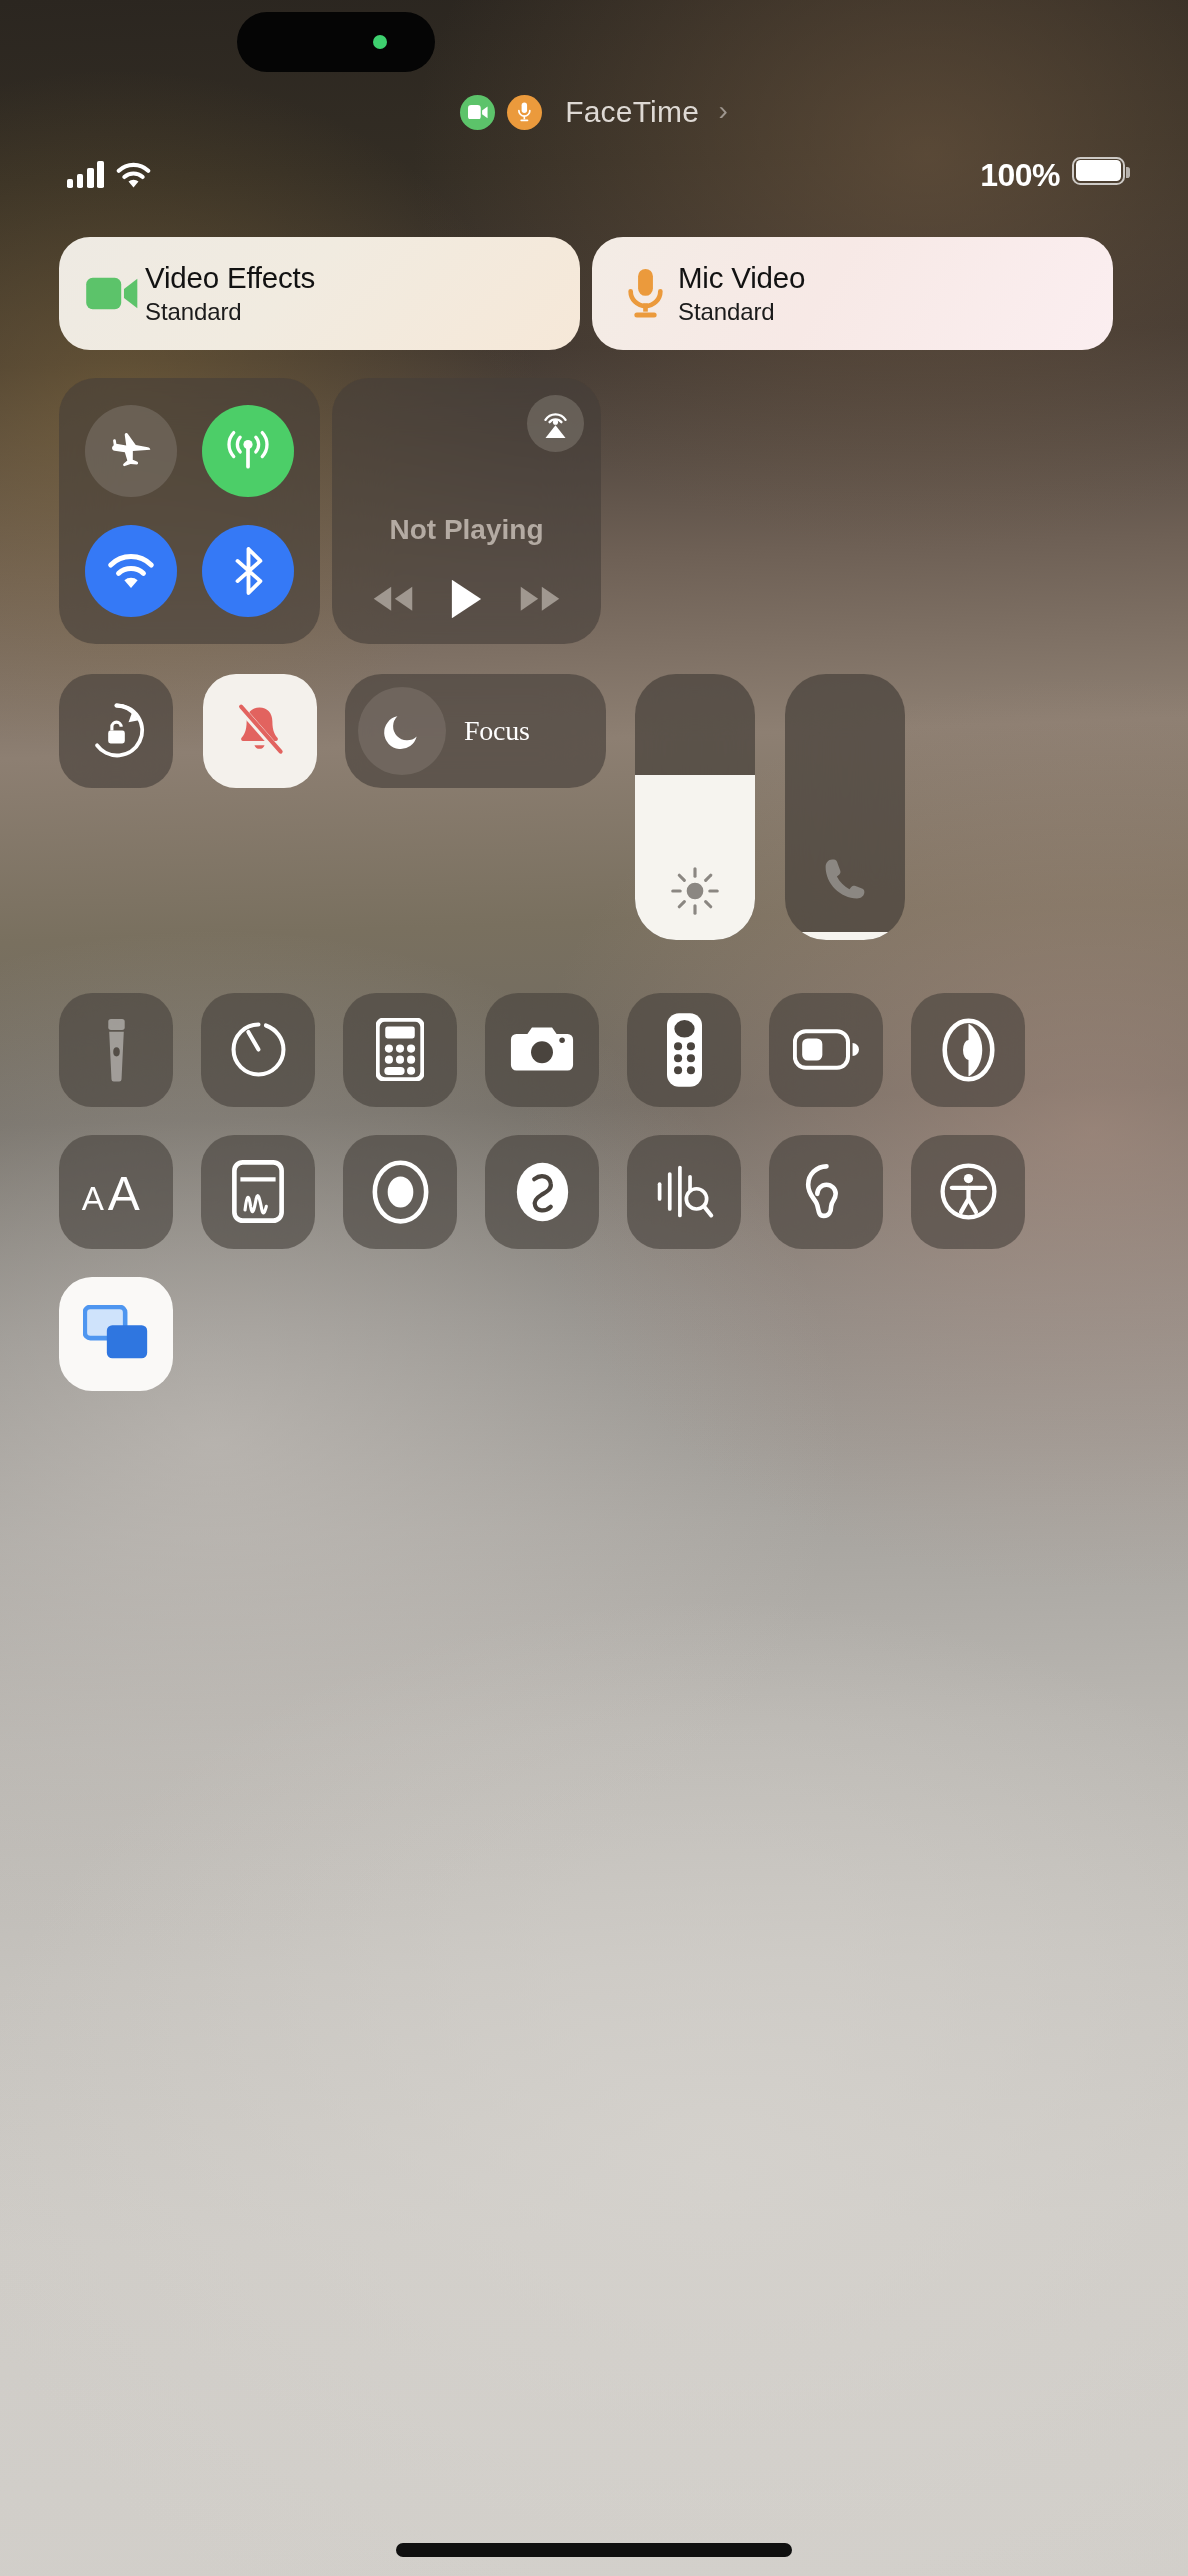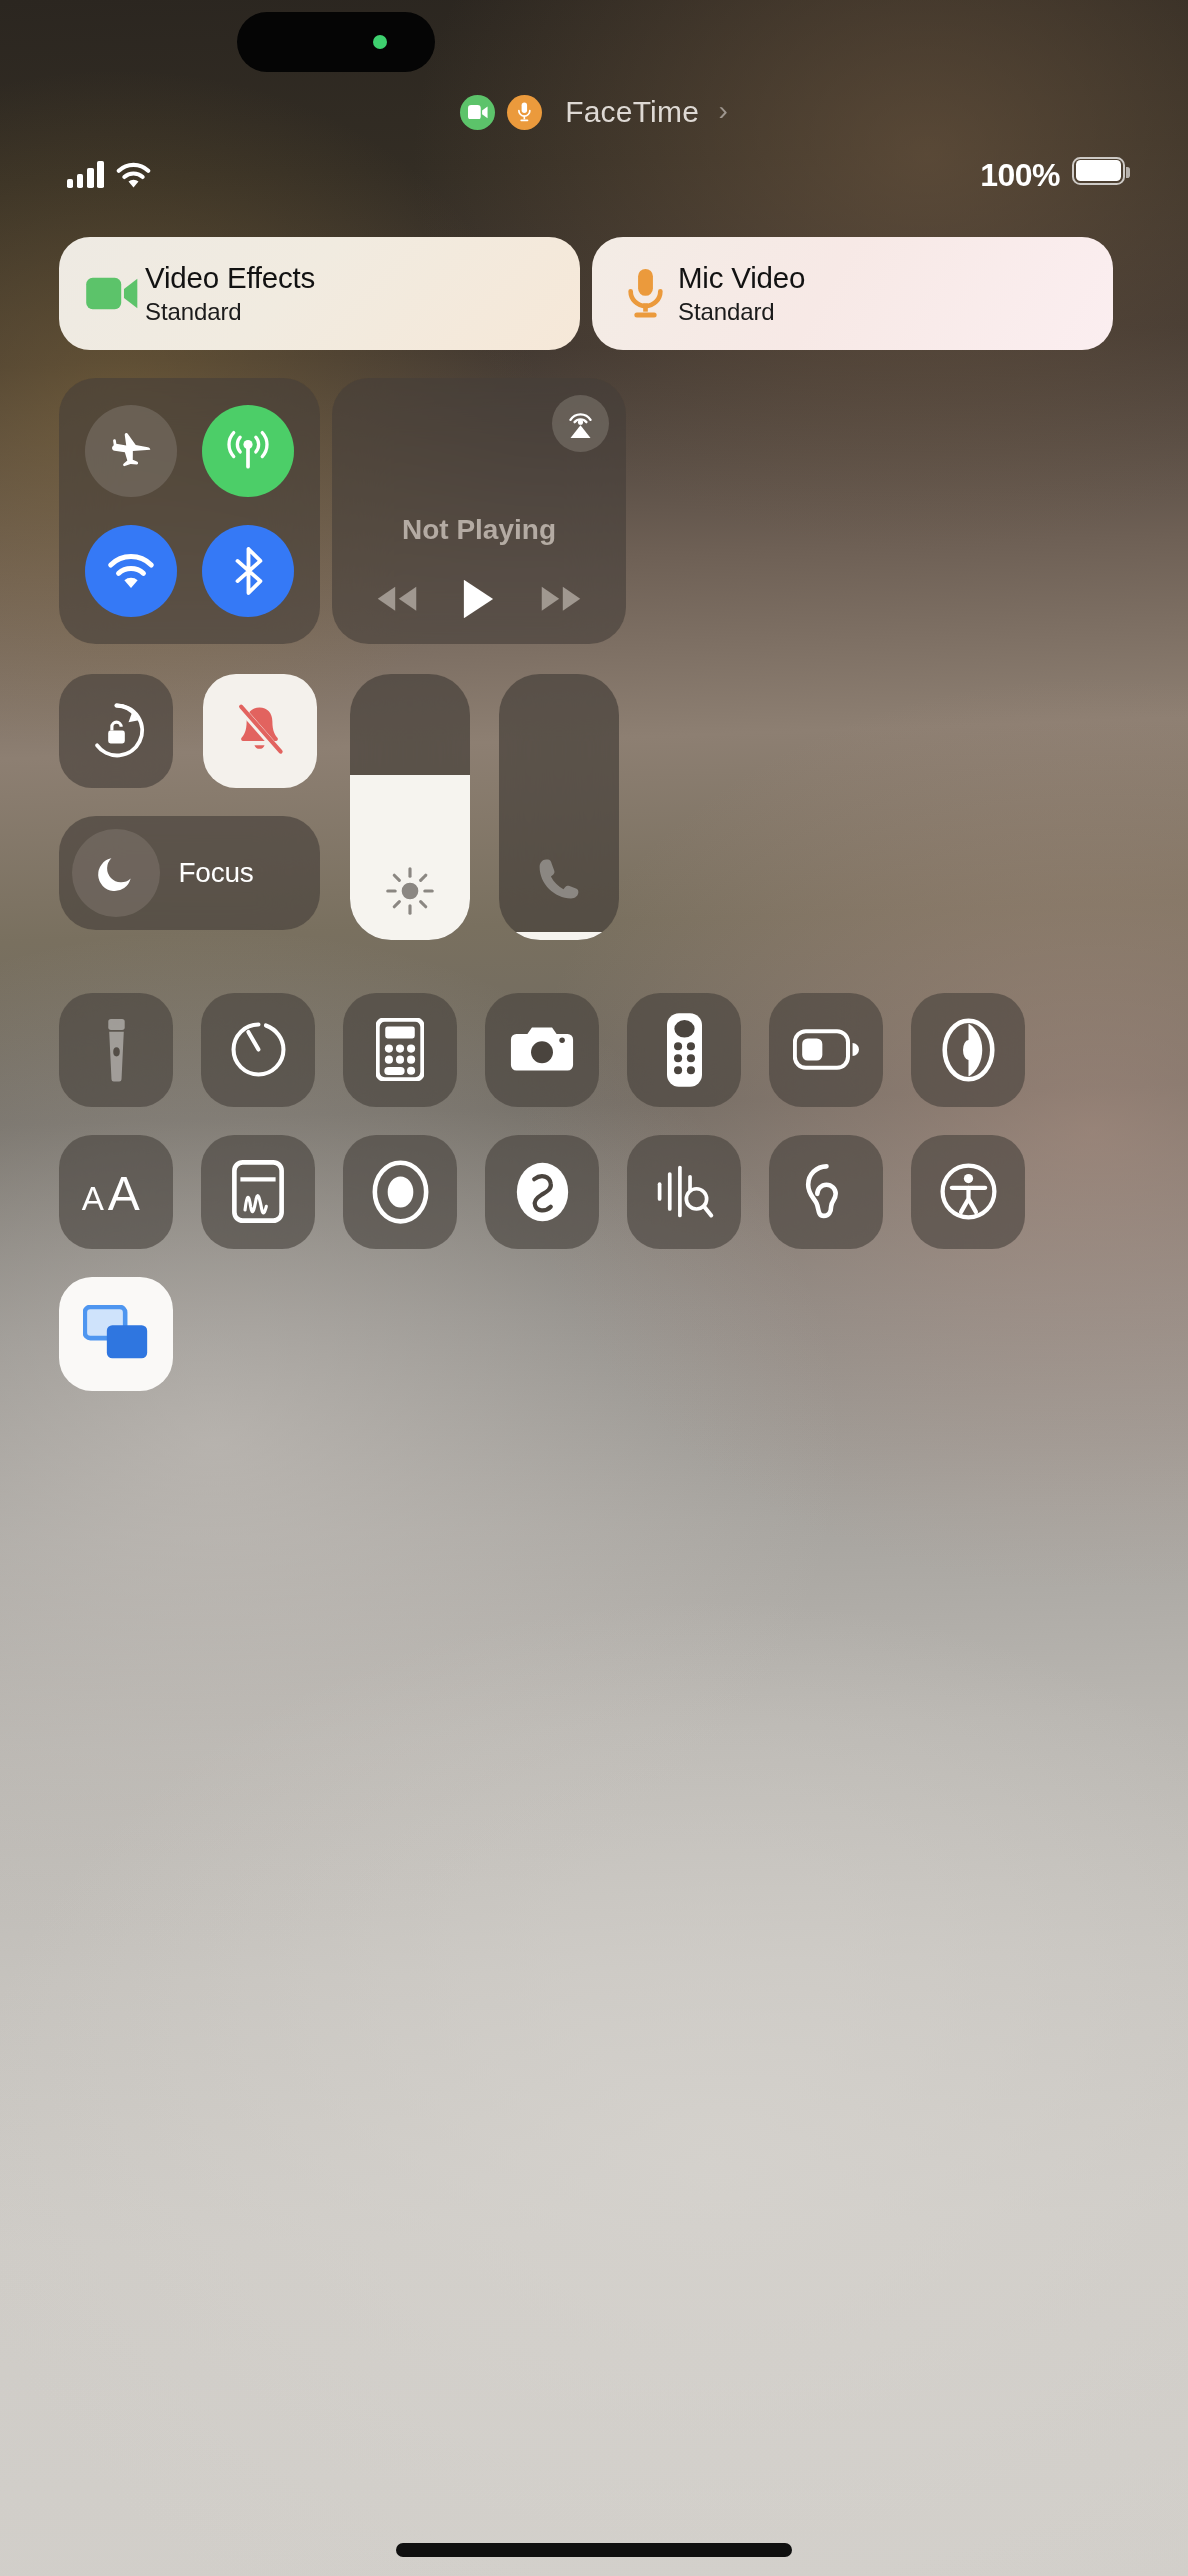--- a/index.html
+++ b/index.html
@@ -124,21 +124,21 @@
   }
   .toggle {
     width: 92px; height: 92px; border-radius: 50%;
     display: flex; align-items: center; justify-content: center;
   }
   .toggle.off { background: rgba(132,124,116,.48); }
   .toggle.green { background: #4cce68; }
   .toggle.blue { background: #3579f6; }
 
   .mod-media {
-    width: 294px; height: 266px; position: relative; text-decoration: underline;
+    width: 269px; height: 266px; position: relative; text-decoration: underline;
   }
   .airplay {
     position: absolute; right: 16.6px; top: 16.6px;
     width: 57px; height: 57px; border-radius: 50%;
     background: rgba(140,132,124,.45);
     display: flex; align-items: center; justify-content: center;
   }
   .np {
     position: absolute; left: 0; right: 0; top: 136px;
     text-align: center; color: #b4aba3; font-size: 28px; font-weight: 600;
@@ -188,21 +188,21 @@
   
   .grid { display: flex; flex-wrap: wrap; gap: 28px 28px; }
   .tile {
     width: 114px; height: 114px; border-radius: 33px;
     background: rgba(68,62,56,0.58); backdrop-filter: blur(26px);
     display: flex; align-items: center; justify-content: center;
   }
   .tile.light { background: #faf9f7; }
   .tile.dim svg { opacity: .42; }
 
-  .stack { display: flex; flex-direction: column; gap: 28px; }
+  .stack { display: flex; flex-direction: row; gap: 28px; font-family: Liberation Serif, serif; }
 
   
   .home-ind {
     position: absolute; left: 50%; transform: translateX(-50%);
     bottom: 19.3px; width: 396px; height: 14px;
     border-radius: 8.3px; background: #101010;
   }
 </style>
 </head>
 <body>

